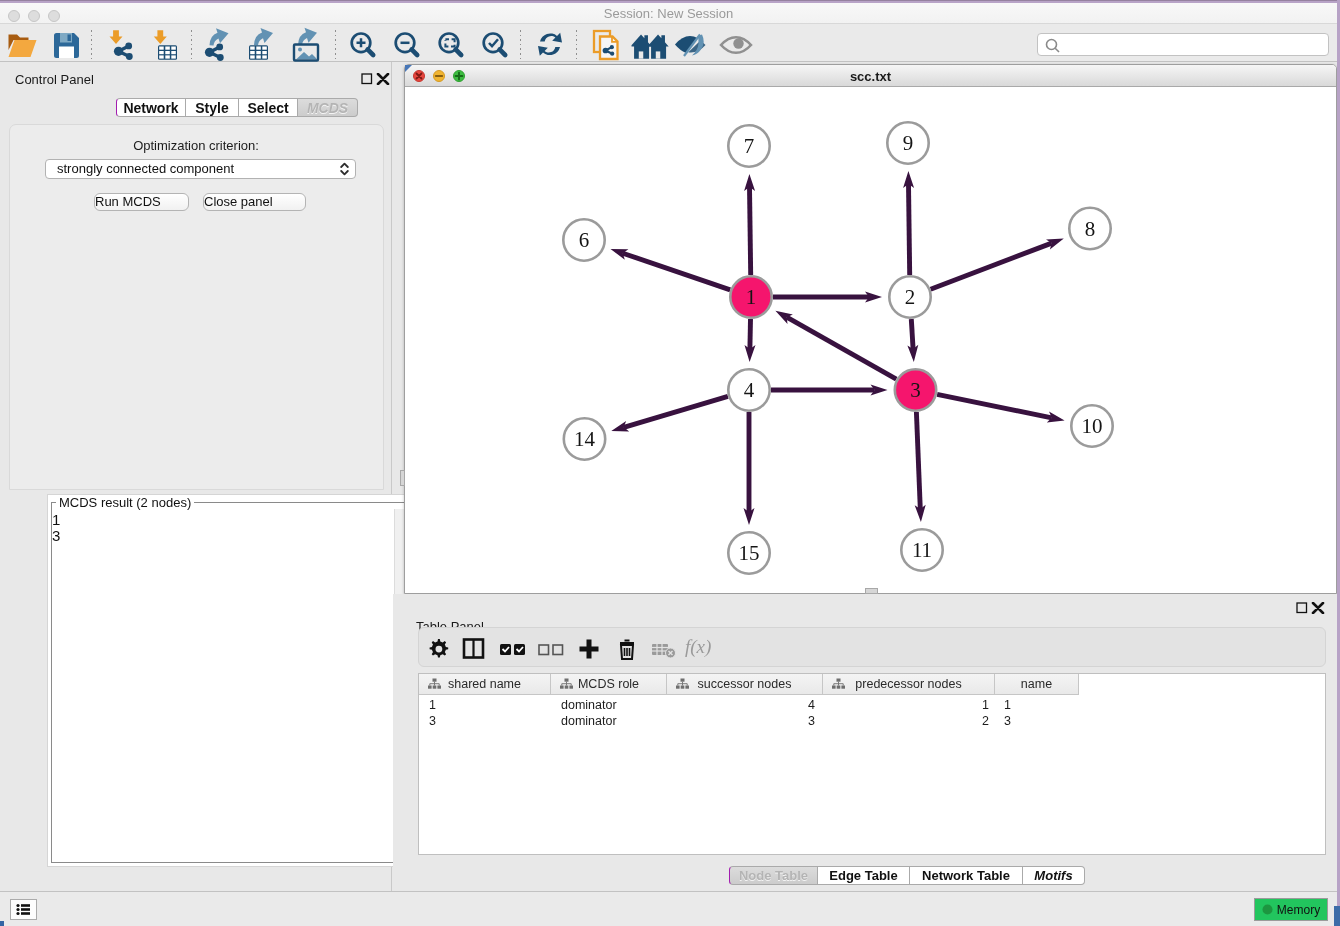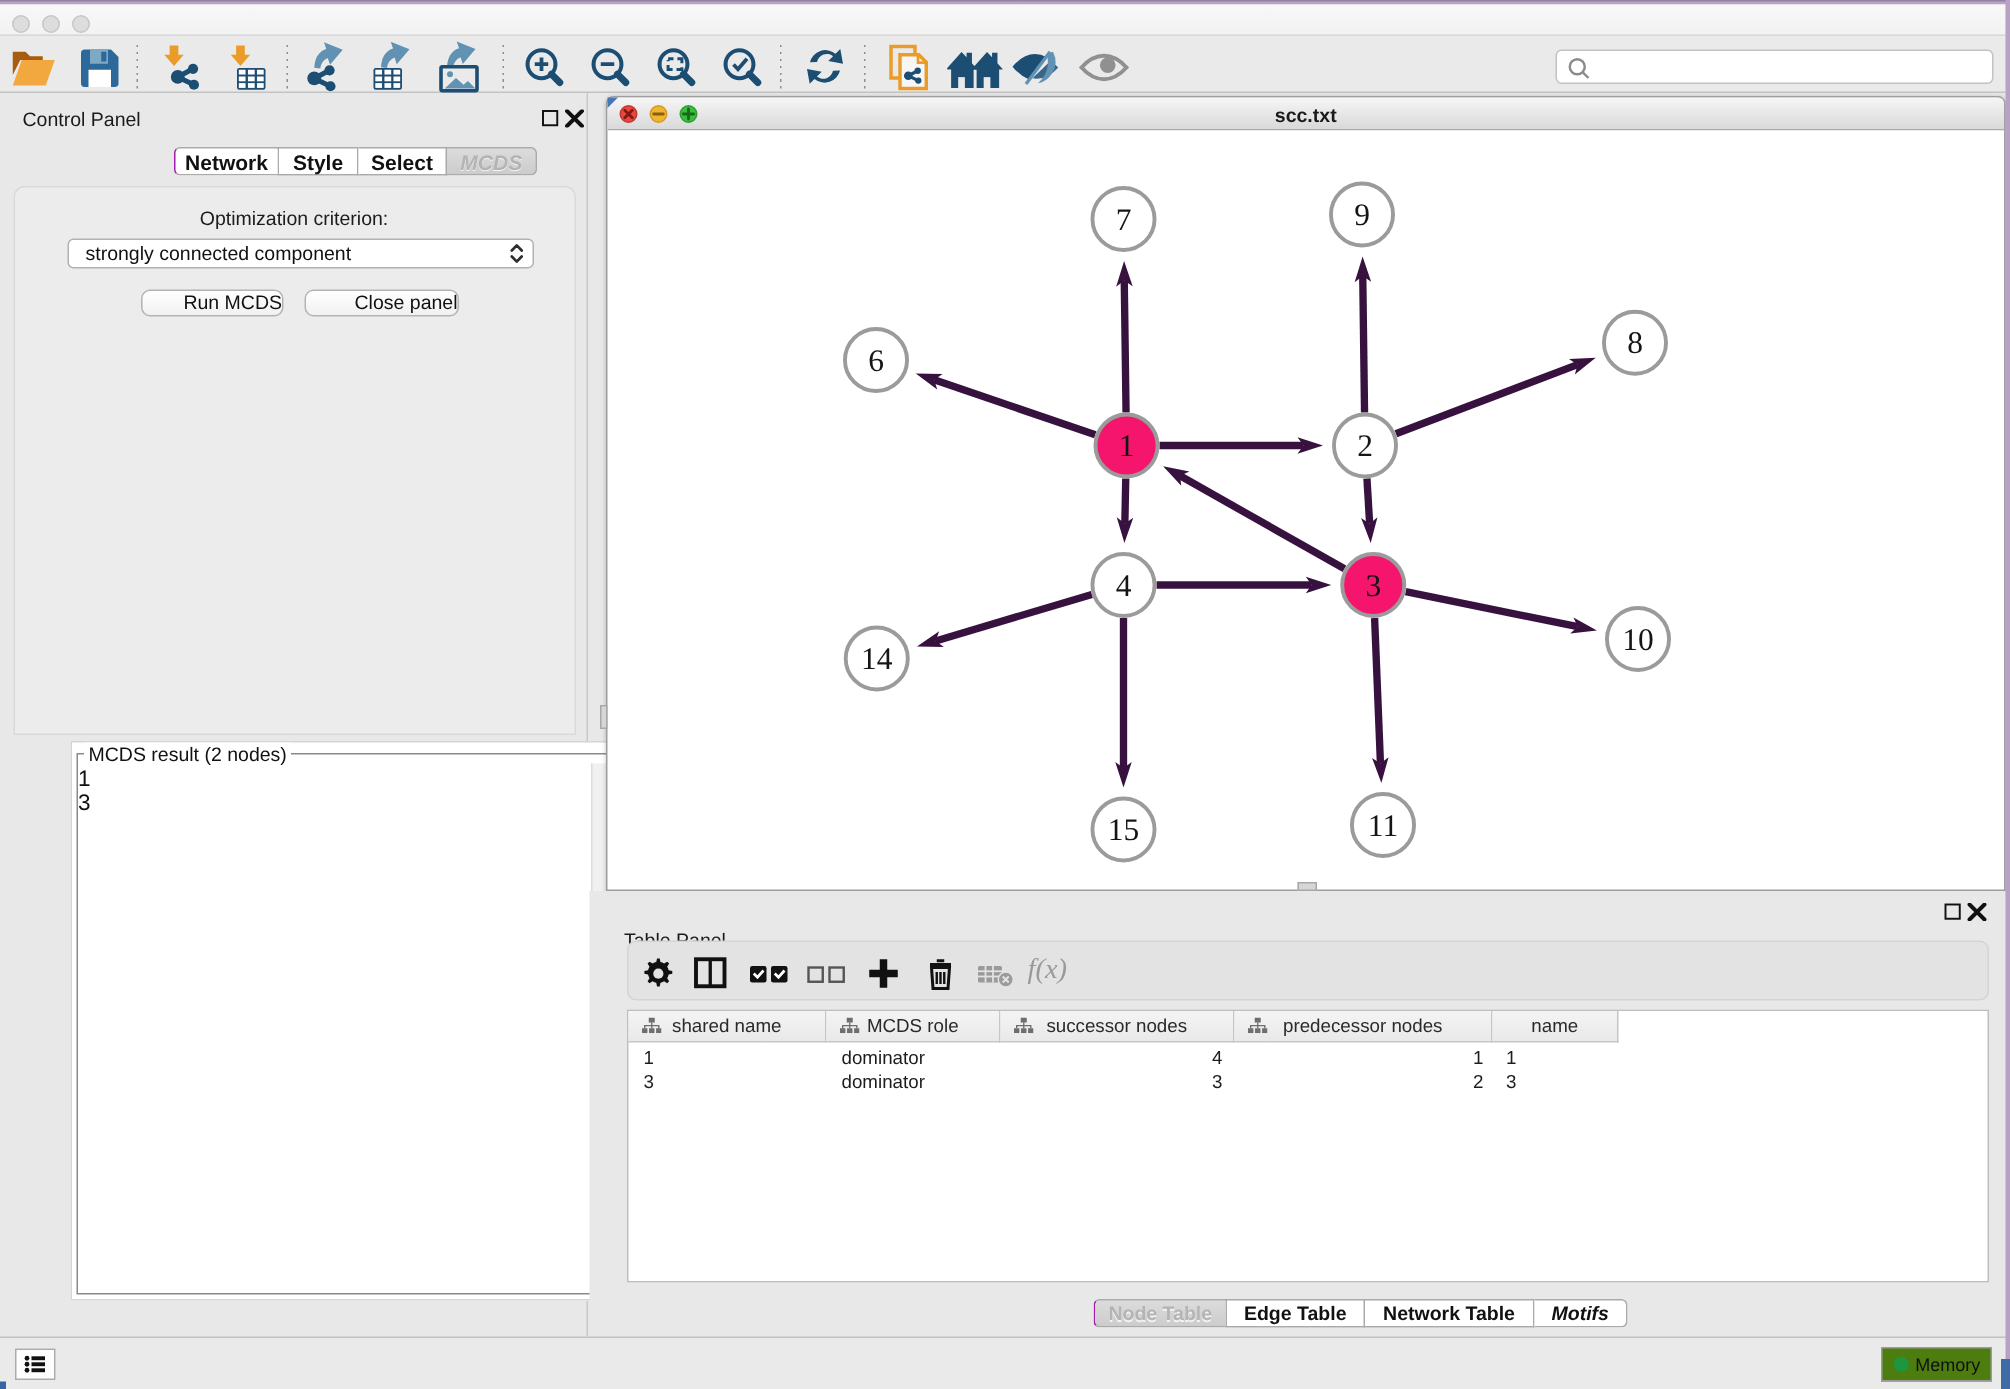--- a/index.html
+++ b/index.html
@@ -22,21 +22,21 @@
 .winbtns { position:absolute; top:11px; }
 .tabrow { position:absolute; display:flex; font-size:14px; }
 .tab { background:#fff; border:1px solid #aaaaaa; border-left:none; color:#111; height:19px; font-weight:600; display:flex; align-items:center; justify-content:center; }
 .tab.first { border-left:1px solid #a21caf; border-radius:4px 0 0 4px;margin-left:36px; }
 .tab.last { border-radius:0 4px 4px 0;font-style:italic; }
 .tab.sel { background:linear-gradient(#dcdcdc,#cccccc); color:#b4b4b4; text-shadow:0 1px 0 #f4f4f4; }
 #cpinner { position:absolute; left:9px; top:62px; width:375px; height:366px; background:#ececec; border:1px solid #d9d9d9; border-radius:7px 7px 0 0; }
 #optlabel { position:absolute; left:0; width:392px; top:76px; text-align:center; font-size:13px; color:#1c1c1c; }
 #dropdown { position:absolute; left:45px; top:97px; width:311px; height:20px; background:#fff; border:1px solid #b2b2b2; border-radius:4px; font-size:13px; color:#111; line-height:18px; padding-left:11px; }
 #spinner { position:absolute; right:6px; top:2px; width:9px; height:14px; }
-.btn { position:absolute; top:131px; height:18px; background:linear-gradient(#ffffff,#f1f1f1); border:1px solid #b4b4b4; border-radius:6px; font-size:13px; color:#111; text-align:right; line-height:16px; }
+.btn { position:absolute; top:131px; height:18px; background:linear-gradient(#ffffff,#f1f1f1); border:1px solid #b4b4b4; border-radius:6px; font-size:13px; color:#111; text-align:left; line-height:16px; }
 #fieldset { position:absolute; left:17px; top:432px; width:367px; height:373px; background:#fff; border:1px solid #d5d5d5;margin-left:30px; }
 #fsborder { position:absolute; left:3px; top:7px; right:3px; bottom:3px; border:1px solid #8a8a8a; }
 #fslegend { position:absolute; left:8px; top:0px; background:#fff; padding:0 3px; font-size:13px; color:#111; }
 #fstext { position:absolute; left:4px; top:17px; font-size:15px; color:#111; line-height:15.5px; }
 #fsscroll { position:absolute; right:9px; top:14px; width:10px; bottom:4px; background:#f0f0f0; border-left:1px solid #dcdcdc; }
 
 #netwin { left:404px; top:64px; width:933px; height:530px; background:#fff; border:1px solid #9e9e9e; border-radius:5px 5px 0 0; box-shadow:0 1px 3px rgba(0,0,0,0.25); }
 #nettitle { position:absolute; left:0; top:0; right:0; height:22px; background:linear-gradient(#f6f6f6,#d9d9d9); border-bottom:1px solid #a9a9a9; border-radius:4px 4px 0 0; }
 #nettitle .t { position:absolute; left:0; right:0; top:4px; text-align:center; font-size:13px; font-weight:bold; color:#1a1a1a; }
 .mtl { position:absolute; top:5px; width:12px; height:12px; border-radius:50%; }
@@ -48,29 +48,30 @@
 #tptable { position:absolute; left:25px; top:79px; width:908px; height:182px; background:#fff; border:1px solid #bfbfbf;padding-left:33px; }
 .thdr { position:absolute; top:0; height:21px; background:linear-gradient(#f4f4f4,#e9e9e9); border-right:1px solid #c6c6c6; border-bottom:1px solid #c6c6c6; font-size:12.5px; color:#2a2a2a; }
 .thdr svg { position:absolute; left:9px; top:4px; }
 .thdr span { display:block; width:100%; text-align:center; line-height:20px; }
 .tcell { position:absolute; font-size:12.5px; color:#1d1d1d; height:16px; line-height:16px; }
 
 #btabs { position:absolute; left:300px; top:272px; display:flex; font-size:13px; font-weight:600; }
 
 #statusbar { left:0; top:891px; width:1340px; height:35px; background:#eaeaea; border-top:1px solid #c2c2c2; }
 #listbtn { position:absolute; left:10px; top:7px; width:27px; height:21px; background:#fdfdfd; border:1px solid #ababab; }
-#membtn { position:absolute; left:1254px; top:6px; width:74px; height:23px; background:#4d7c0f; border:1px solid #9b9b9b; font-size:12px; color:#111; display:flex; align-items:center; justify-content:center; }
+#membtn { position:absolute; left:1254px; top:6px; width:74px; height:23px; background:#22c55e; border:1px solid #9b9b9b; font-size:12px; color:#111; display:flex; align-items:center; justify-content:center; }
 </style>
 </head>
 <body>
 <div id="purpletop" class="abs"></div>
 <div id="titlebar" class="abs">
   <div class="tl" style="left:8px;"></div>
   <div class="tl" style="left:28px;"></div>
   <div class="tl" style="left:48px;"></div>
+  <div class="title">Session: New Session</div>
 </div>
 <div id="toolbar" class="abs">
 <div class="tsep" style="left:91px;"></div>
 <div class="tsep" style="left:191px;"></div>
 <div class="tsep" style="left:335px;"></div>
 <div class="tsep" style="left:520px;"></div>
 <div class="tsep" style="left:576px;"></div>
 <svg width="1340" height="39" viewBox="0 23 1340 39" style="position:absolute;left:0;top:0">
 <path d="M8.5 49 V33.5 h8.5 l3 3 h8.5 V39 h-15 z" fill="#a85c10"></path>
 <path d="M8.5 56 L14.5 39 h22 L30.5 56 z" fill="#f3a83f"></path>

